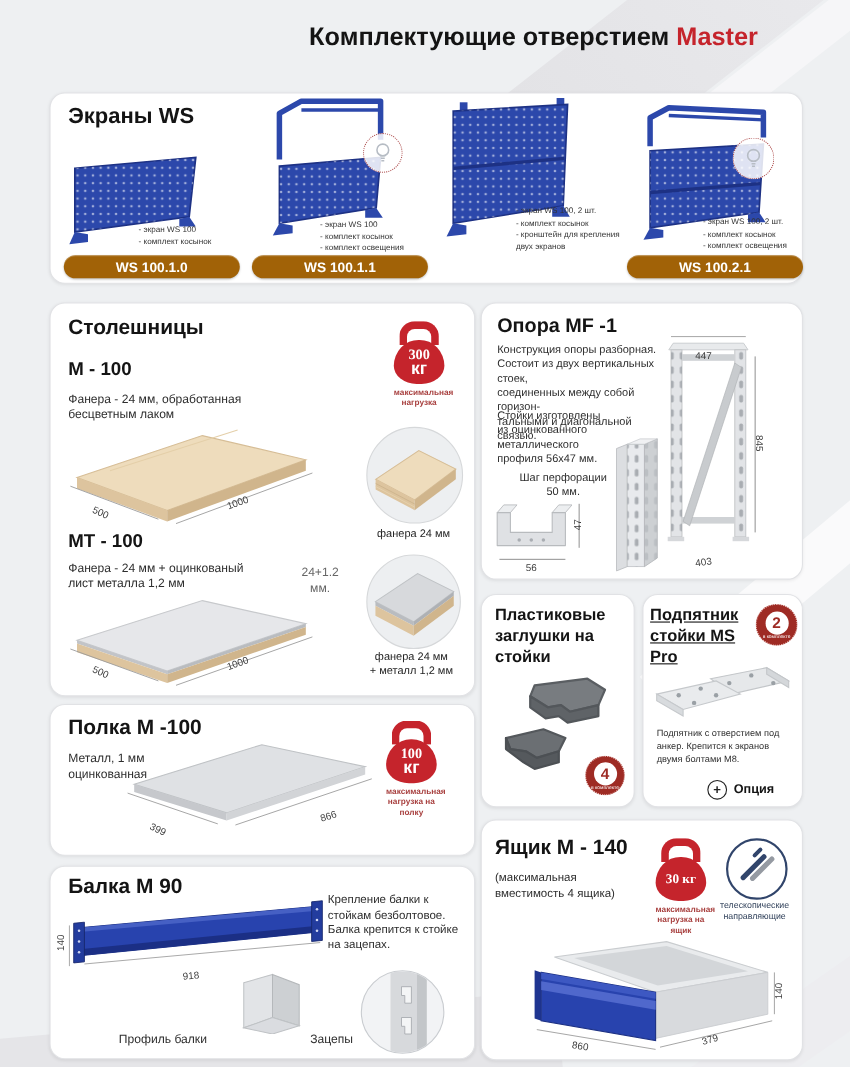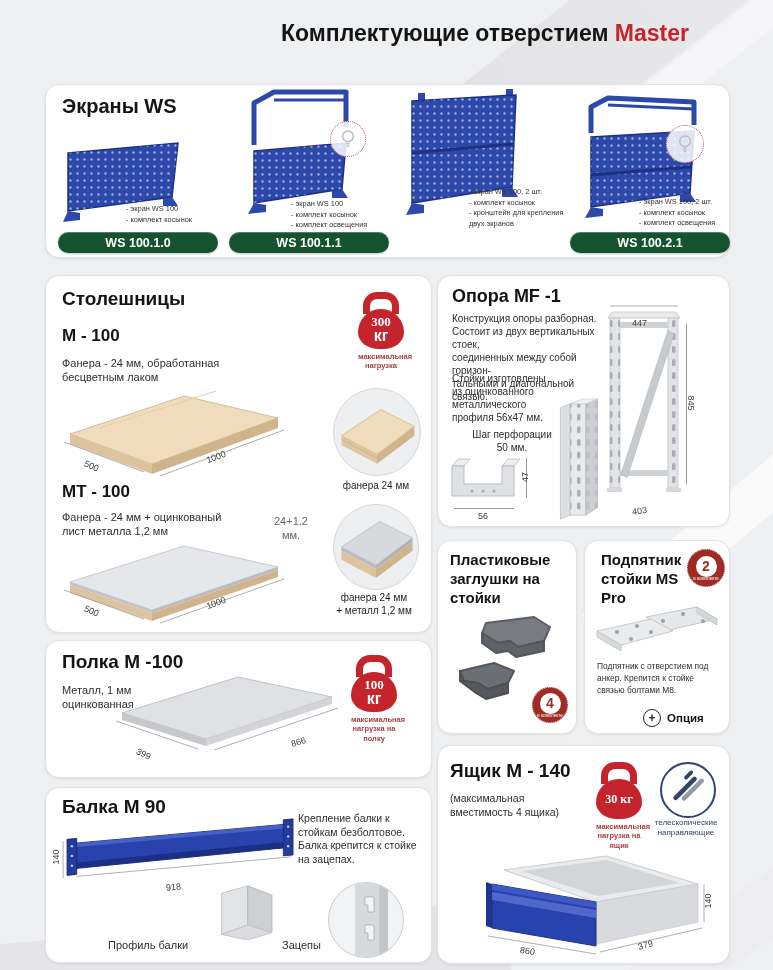--- a/index.html
+++ b/index.html
@@ -9,21 +9,21 @@
   .wm-ico{border:4px solid #f2c12e;border-radius:6px;background:transparent;display:flex;align-items:center;justify-content:center;gap:2px;}
   .wm-ico i{display:block;width:4px;background:#f2c12e;}
   .card{position:absolute;background:#fff;border:1px solid #e1e2e5;border-radius:14px;box-shadow:0 1px 3px rgba(0,0,0,.07);z-index:2;}
   .abs{position:absolute;}
   .pre{white-space:pre-line;}
   .page-title{position:absolute;top:20px;left:220px;width:530px;text-align:center;font-size:23px;font-weight:bold;color:#141414;z-index:2;}
   .page-title .brand{color:#c5242c;}
   .card-title{position:absolute;font-weight:bold;color:#141414;}
   .body-text{position:absolute;font-size:11px;line-height:1.3;color:#2e2e2e;}
   .bullets{position:absolute;font-size:7.4px;line-height:1.45;color:#333;white-space:pre-line;}
-  .pill{position:absolute;height:21px;background:#14532d;border-radius:12px;color:#fff;font-weight:bold;font-size:12.5px;display:flex;align-items:center;justify-content:center;box-shadow:inset 0 1px 0 rgba(255,255,255,.25),0 1px 2px rgba(0,0,0,.25);}
+  .pill{position:absolute;height:21px;background:#a16207;border-radius:12px;color:#fff;font-weight:bold;font-size:12.5px;display:flex;align-items:center;justify-content:center;box-shadow:inset 0 1px 0 rgba(255,255,255,.25),0 1px 2px rgba(0,0,0,.25);}
   .dim{position:absolute;font-size:9px;color:#3c3c3c;white-space:nowrap;}
   .kb{position:absolute;width:46px;text-align:center;}
   .kb-handle{width:22px;height:15px;border:7px solid #c5242c;border-bottom:none;border-radius:14px 14px 0 0;margin:0 auto;}
   .kb-body{position:relative;margin-top:-5px;width:46px;height:40px;background:#c5242c;border-radius:50% 50% 46% 46%/60% 60% 42% 42%;color:#fff;font-weight:bold;display:flex;flex-direction:column;align-items:center;justify-content:center;line-height:1;}
   .kb-val{font-size:13px;font-family:Liberation Serif, serif;}
   .kb-unit{font-size:16px;}
   .kb-caption{margin-top:3px;font-size:7.5px;line-height:1.25;color:#a8403f;font-weight:bold;white-space:pre-line;}
   .stamp{position:absolute;border:1.6px dotted #b05252;border-radius:50%;background:rgba(255,255,255,.85);display:flex;align-items:center;justify-content:center;}
   .badge{position:absolute;border-radius:50%;background:#9e2b24;border:1.5px dotted #e3b0ac;display:flex;align-items:center;justify-content:center;flex-direction:column;}
   .badge-inner{width:21px;height:21px;background:#fff;border-radius:50%;color:#9e2b24;font-weight:bold;font-size:14px;display:flex;align-items:center;justify-content:center;}
@@ -299,39 +299,39 @@
       <polygon points="8,60 12,70 26,72 36,78 56,72 56,82 34,88 24,82 8,70" fill="#55595d" stroke="#4c5054" stroke-width="2"></polygon>
     </g>
   </svg>
   <div class="badge" style="left:94px;top:146px;width:34px;height:34px;">
     <div class="badge-inner">4</div>
     <div class="badge-cap">в комплекте</div>
   </div>
 </div>
 
 <div class="card" style="left:584px;top:540px;width:144px;height:192px;">
-  <div class="card-title" style="left:16px;top:10px;font-size:15px;width:92px;line-height:1.25;">Подпятник стойки MS Pro</div>
+  <div class="card-title" style="left:6px;top:10px;font-size:15px;width:92px;line-height:1.25;text-decoration:underline;">Подпятник стойки MS Pro</div>
   <div class="badge" style="left:102px;top:8px;width:36px;height:36px;">
     <div class="badge-inner">2</div>
     <div class="badge-cap">в комплекте</div>
   </div>
   <svg class="abs" style="left:6px;top:60px;" width="132" height="56" viewBox="0 0 132 56">
     <polygon points="55,16 106,6 126,18 74,30" fill="#e6e8ea" stroke="#c3c6c9"></polygon>
     <polygon points="106,6 126,18 126,24 106,12" fill="#d4d7da" stroke="#c3c6c9"></polygon>
     <circle cx="72" cy="20" r="2" fill="#9aa0a5"></circle>
       <circle cx="92" cy="13" r="2" fill="#9aa0a5"></circle>
       <circle cx="112" cy="20" r="2" fill="#9aa0a5"></circle>
     <polygon points="6,30 60,18 82,30 30,44" fill="#e9ebed" stroke="#c6c9cc"></polygon>
     <polygon points="6,30 6,36 30,50 30,44" fill="#d8dbde" stroke="#c6c9cc"></polygon>
     <circle cx="26" cy="31" r="2" fill="#9aa0a5"></circle>
       <circle cx="46" cy="25" r="2" fill="#9aa0a5"></circle>
       <circle cx="60" cy="31" r="2" fill="#9aa0a5"></circle>
       <circle cx="40" cy="38" r="2" fill="#9aa0a5"></circle>
   </svg>
-  <div class="body-text" style="left:12px;top:120px;width:122px;font-size:8.4px;line-height:1.4;">Подпятник с отверстием под анкер. Крепится к стойке связью болтами М8.</div>
+  <div class="body-text" style="left:12px;top:120px;width:122px;font-size:8.4px;line-height:1.4;">Подпятник с отверстием под анкер. Крепится к экранов двумя болтами М8.</div>
   <div class="option-row" style="left:58px;top:168px;">
     <span class="plus-circle">+</span>
     <span>Опция</span>
   </div>
 </div>
 
 <div class="card" style="left:45px;top:640px;width:385px;height:136px;">
   <div class="card-title" style="left:16px;top:10px;font-size:19px;">Полка М -100</div>
   <div class="body-text pre" style="left:16px;top:42px;">Металл, 1 мм
 оцинкованная</div>

